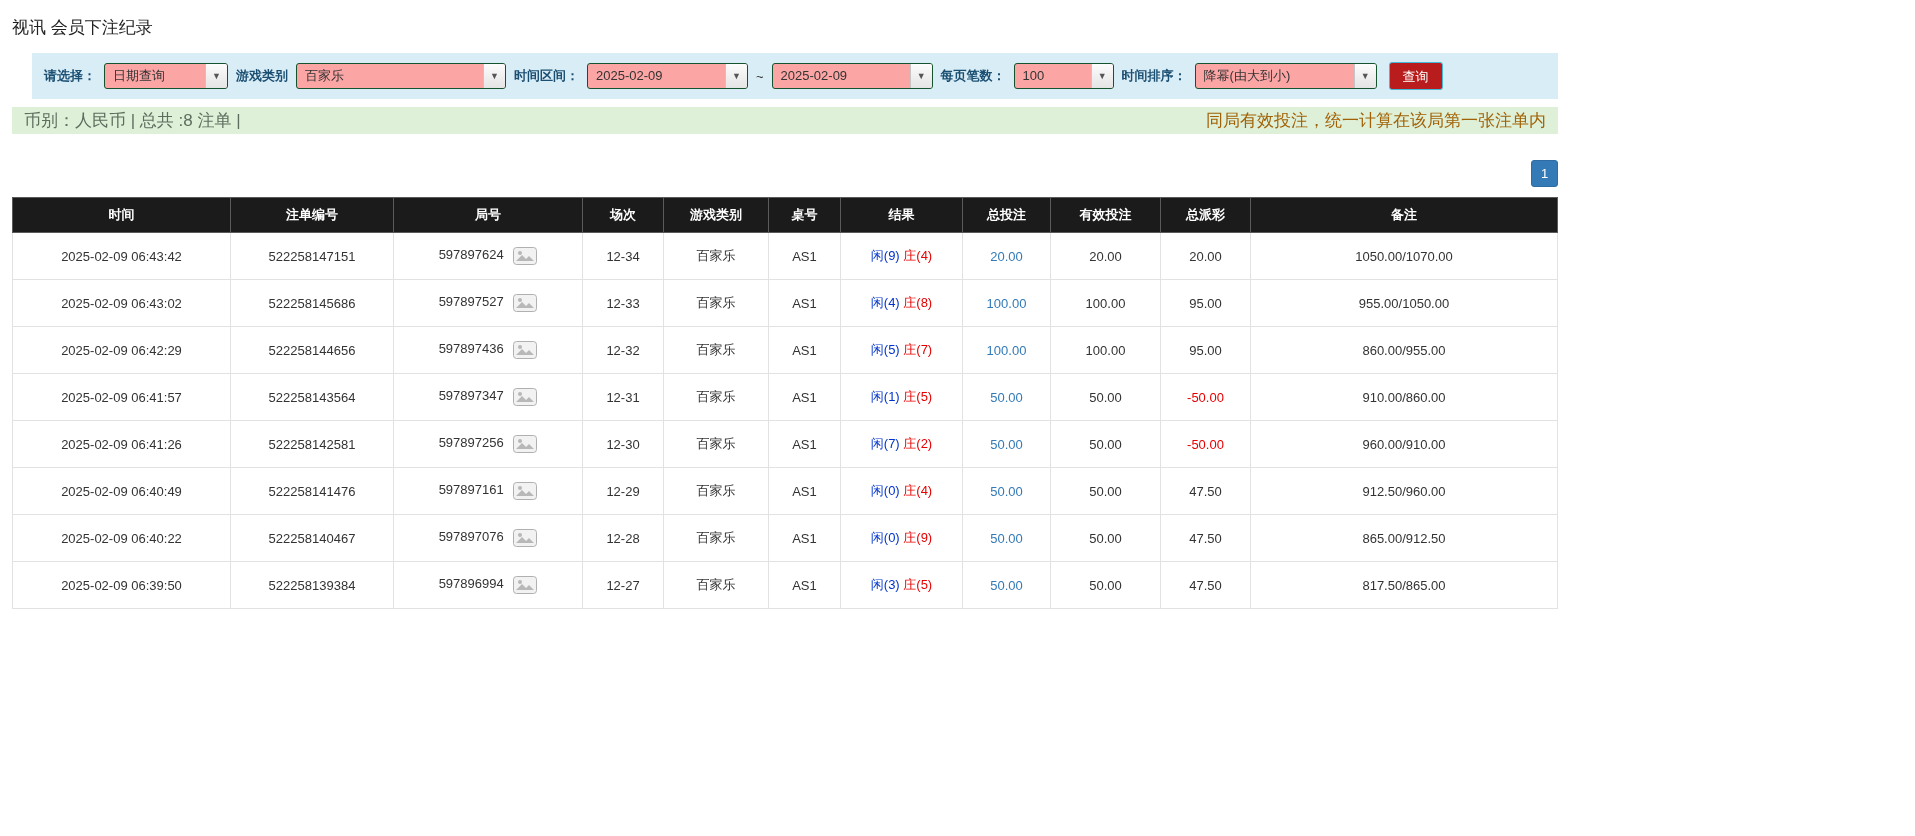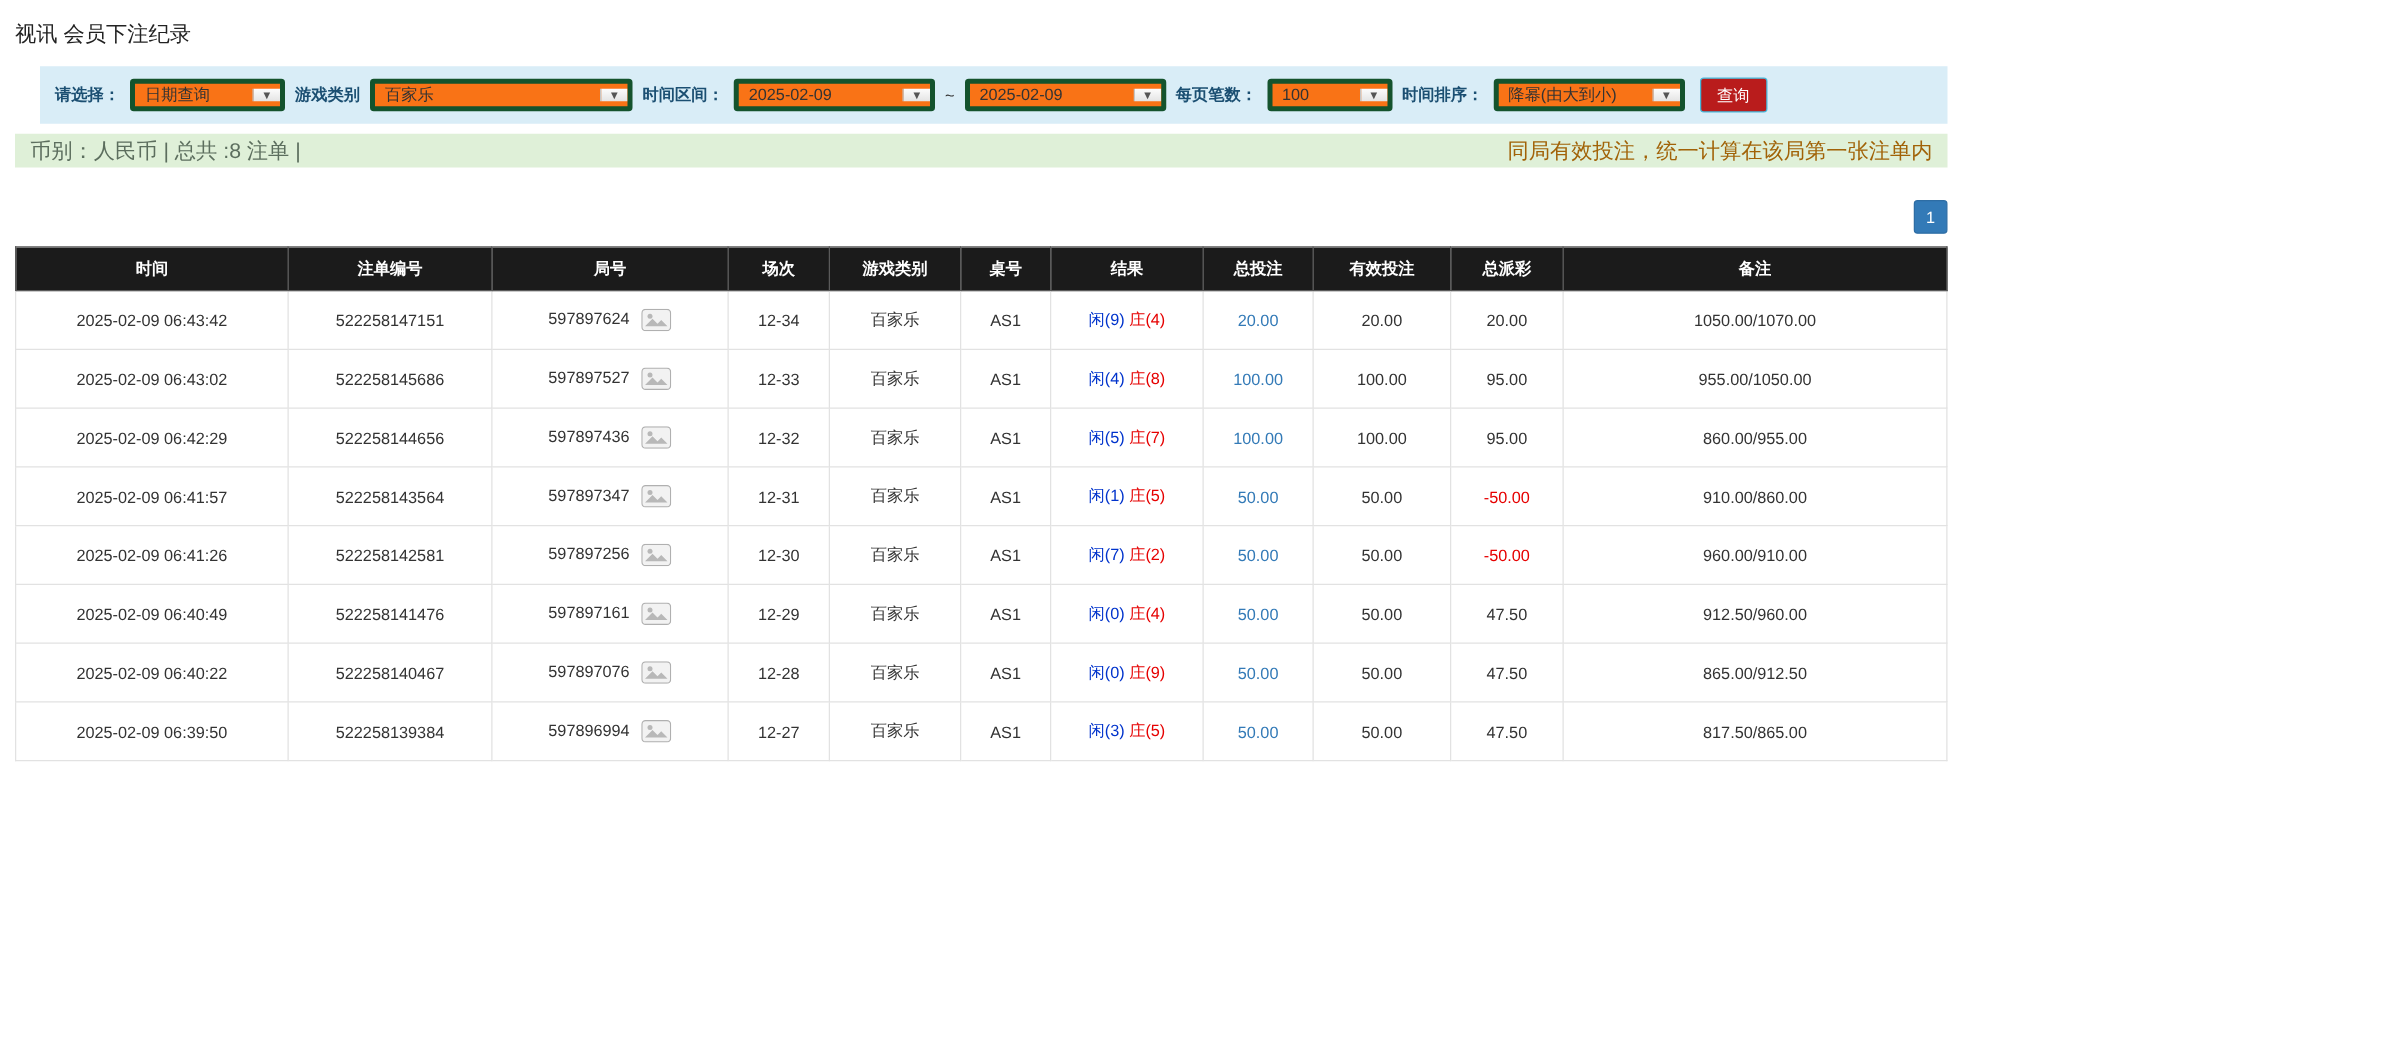--- a/index.html
+++ b/index.html
@@ -3,24 +3,24 @@
 <meta charset="utf-8">
 <style>
   * { box-sizing: border-box; }
   html,body { margin:0; padding:0; background:#fff; font-family:"Liberation Sans","DejaVu Sans",sans-serif; color:#333; }
   .container { width:1546px; margin:0 0 60px 12px; }
   .page-title { font-size:17px; font-weight:normal; color:#222; margin:16px 0 14px; }
 
   
   .filter-bar { background:#d9edf7; padding:9px 12px; display:flex; align-items:center; gap:8px; font-size:13px;margin-left:20px; }
   .flabel { color:#1b4f72; font-weight:bold; white-space:nowrap; }
-  .combo { display:inline-flex; background:#f97316; border:4px solid #14532d; border-radius:3px; height:26px; overflow:hidden; cursor:pointer;align-items:center; }
+  .combo { display:inline-flex; background:#fca5a5; border:1px solid #14532d; border-radius:3px; height:26px; overflow:hidden; cursor:pointer; }
   .combo .txt { padding:0 8px; line-height:24px; flex:1; color:#333; white-space:nowrap; overflow:hidden; }
   .combo .arrow { width:22px; border-left:1px solid #c5c5c5; background:linear-gradient(#fcfcfc,#e4e4e4); display:flex; align-items:center; justify-content:center; color:#555; font-size:9px; }
-  .w-query{width:124px}.w-game{width:210px}.w-date{width:161px}.w-size{width:100px}.w-sort{width:153px}
+  .w-query{width:124px}.w-game{width:210px}.w-date{width:161px}.w-size{width:100px}.w-sort{width:182px}
   .btn-search { background:#b91c1c; border:1px solid #46b8da; color:#fff; font-size:13px; padding:5px 13px; height:28px; border-radius:3px; cursor:pointer; margin-left:4px; }
 
   
   .summary-bar { background:#dff0d8; margin-top:8px; padding:2px 12px; display:flex; justify-content:space-between; align-items:center; font-size:17px; color:#5c6e5e; }
   .summary-warn { color:#a16207; }
 
   
   .pager { display:flex; justify-content:flex-end; margin:26px 0 10px; }
   .page-btn { min-width:27px; height:27px; background:#337ab7; border:1px solid #2e6da4; color:#fff; border-radius:3px; font-size:13px; cursor:pointer; }
 

